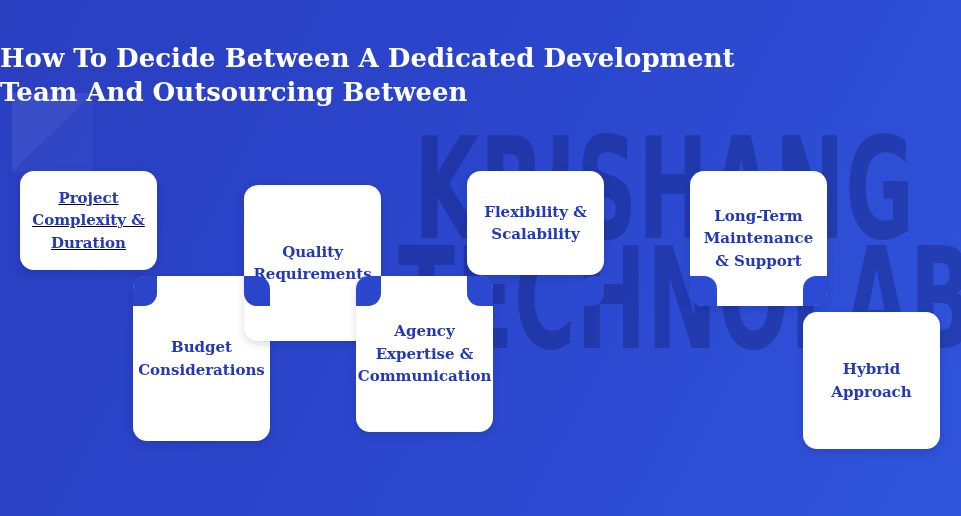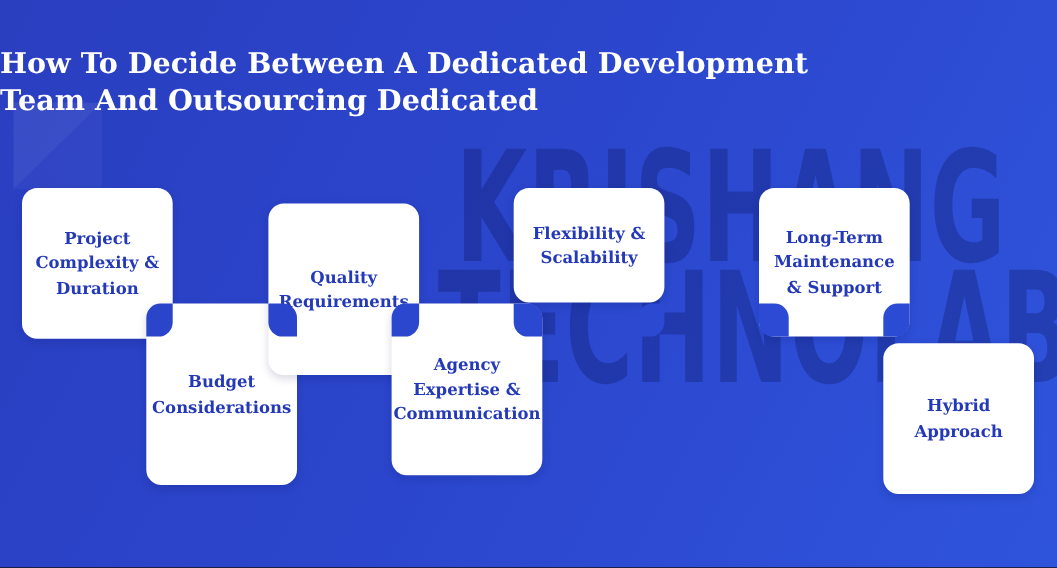--- a/index.html
+++ b/index.html
@@ -35,21 +35,21 @@
   
   .card{
     position:absolute;width:137px;background:#ffffff;border-radius:14px;
     display:flex;align-items:center;justify-content:center;text-align:center;
     z-index:1;box-shadow:0 3px 8px rgba(8,16,80,0.15);
   }
   .card-label{
     font-weight:700;font-size:15px;line-height:1.5;
     color:#2439b8;white-space:pre-line;padding:0 4px;
   }
-  .pos1{left:20px; top:171px;height:137px;}
+  .pos1{left:20px; top:171px;height:99px;text-decoration:underline;}
   .pos2{left:244px;top:185px;height:156px;}
   .pos3{left:467px;top:171px;height:104px;}
   .pos4{left:690px;top:171px;height:135px;}
   .pos5{left:133px;top:276px;height:165px;}
   .pos6{left:356px;top:276px;height:156px;}
   .pos7{left:580px;top:276px;height:137px;}
   .pos8{left:803px;top:276px;height:137px;margin-top:36px;}
   
   .notch{position:absolute;top:276px;height:30px;z-index:3;}
   .notch.ta{border-radius:13px 0 13px 0;}  
@@ -68,21 +68,21 @@
 <div class="stage">
 
   <div class="logo-tri a"></div>
   <div class="logo-tri b"></div>
 
   <div class="wm wm1">KRISHANG</div>
   <div class="wm wm2">TECHNOLAB</div>
 
   <h1 class="title">
     <span>How To Decide Between A Dedicated Development</span>
-    <span>Team And Outsourcing Dedicated</span>
+    <span>Team And Outsourcing Between</span>
   </h1>
 
   <div class="card pos1">
     <span class="card-label">Project
 Complexity &amp;
 Duration</span>
   </div>
   <div class="card pos5">
     <span class="card-label">Budget
 Considerations</span>

